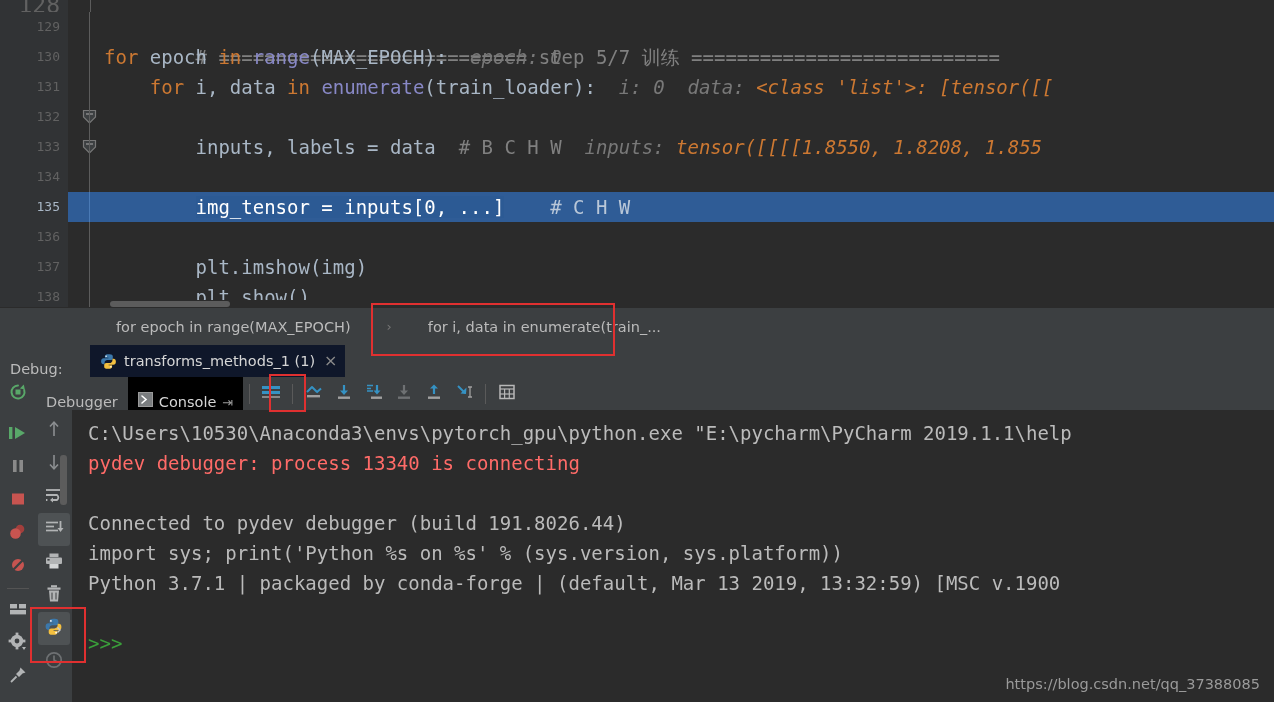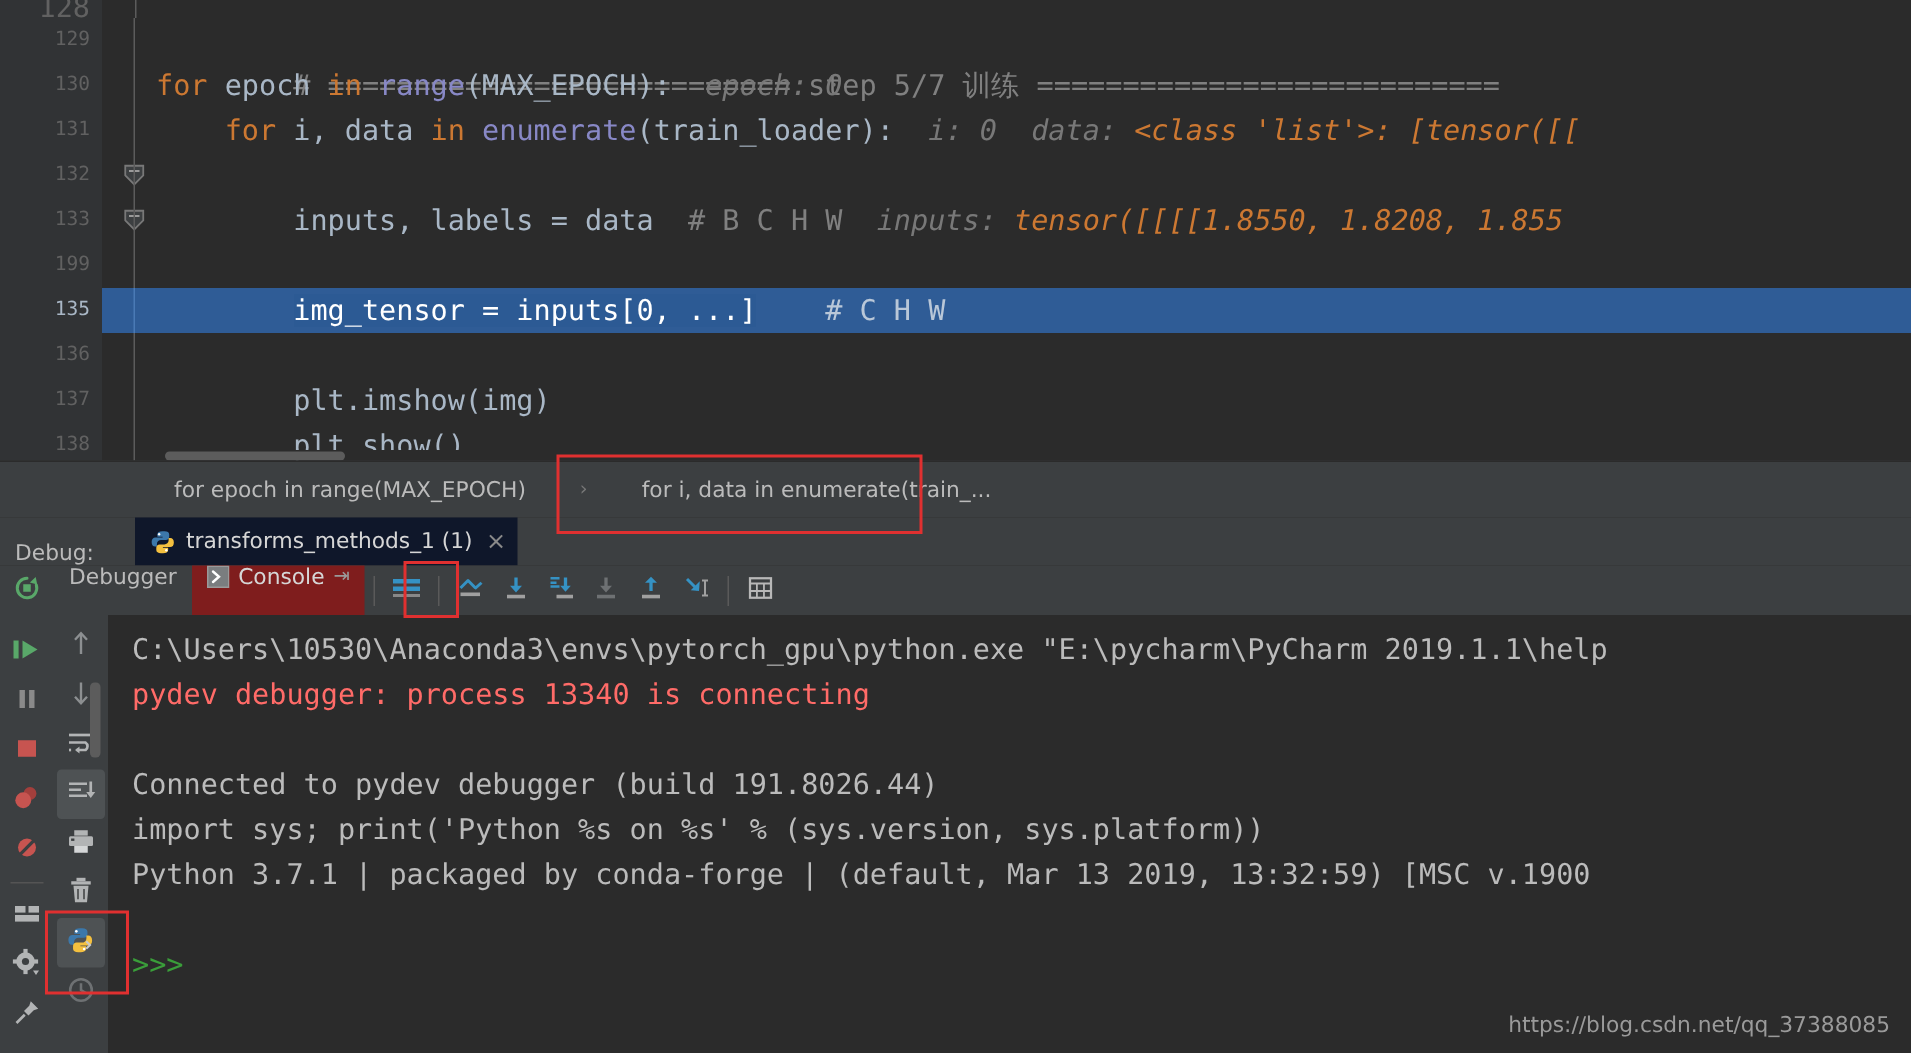--- a/index.html
+++ b/index.html
@@ -85,24 +85,24 @@
   
   .pylogo { width: 17px; height: 17px; position: relative; display:inline-block; }
 
   
   .debug-toolbar {
     position: absolute; left: 0; top: 377px; width: 1274px; height: 33px;
     background: #3c3f41; display: flex; align-items: center;
   }
   .rerun-icon-wrap { width: 36px; display:flex; justify-content:center; align-items:center;}
   .tb-tab {
-    height: 33px; padding: 0 10px; display: flex; align-items: flex-start; gap: 6px;
+    height: 33px; padding: 0 10px; display: flex; align-items: flex-end; gap: 6px;
     font-size: 14.5px; color: #bbbbbb;
   }
-  .tb-tab.active { background: #7f1d1d; color: #d6d6d6; }
+  .tb-tab.active { background: #000000; color: #d6d6d6; }
   .tb-divider { width: 1px; height: 20px; background: #5a5a5a; margin: 0 6px; }
   .tb-icon { width: 30px; height: 33px; display: flex; align-items: center; justify-content: center; }
 
   
   .left-rail {
     position: absolute; left: 0; top: 410px; width: 36px; height: 292px;
     background: #3c3f41; display: flex; flex-direction: column; align-items: center;
     padding-top: 8px; box-sizing: border-box; gap: 0px;
   }
   .rail-icon { width: 36px; height: 33px; display:flex; align-items:center; justify-content:center; }
@@ -146,21 +146,21 @@
   }
 </style>
 </head>
 <body>
 
 <div id="app">
 
   <div class="editor">
 
     <div class="code-row" style="height:12px; line-height:12px;">
-      <div class="gutter" style="height:12px; line-height:10px; font-size:19px; overflow:hidden;">128</div>
+      <div class="gutter" style="height:12px; line-height:10px; font-size:23px; overflow:hidden;">128</div>
       <div class="foldline" style="left:90px; height:12px;"></div>
     </div>
 
     <div class="code-row" style="top:0;">
       <div class="gutter">129</div>
       <div class="foldcol">
         <div class="foldline"></div>
       </div>
       <div class="codetext">
         <span class="cmt"># =========================== step 5/7 训练 ===========================</span>
@@ -205,21 +205,21 @@
 
     <div class="code-row">
       <div class="gutter">133</div>
       <div class="foldcol">
         <div class="foldline"></div>
       </div>
       <div class="codetext"><span style="color:#a9b7c6">        </span><span class="def">inputs, labels = data</span><span>&nbsp;&nbsp;</span><span class="cmt"># B C H W</span><span>&nbsp;&nbsp;</span><span class="dbg">inputs:</span><span>&nbsp;</span><span class="dbgorange">tensor([[[[1.8550, 1.8208, 1.855</span></div>
     </div>
 
     <div class="code-row">
-      <div class="gutter">199</div>
+      <div class="gutter">134</div>
       <div class="foldcol">
         <div class="foldline"></div>
       </div>
       <div class="codetext"></div>
     </div>
 
     <div class="code-row highlight">
       <div class="gutter">135</div>
       <div class="foldcol">
         <div class="foldline" style="background:#4a7ab5;"></div>

